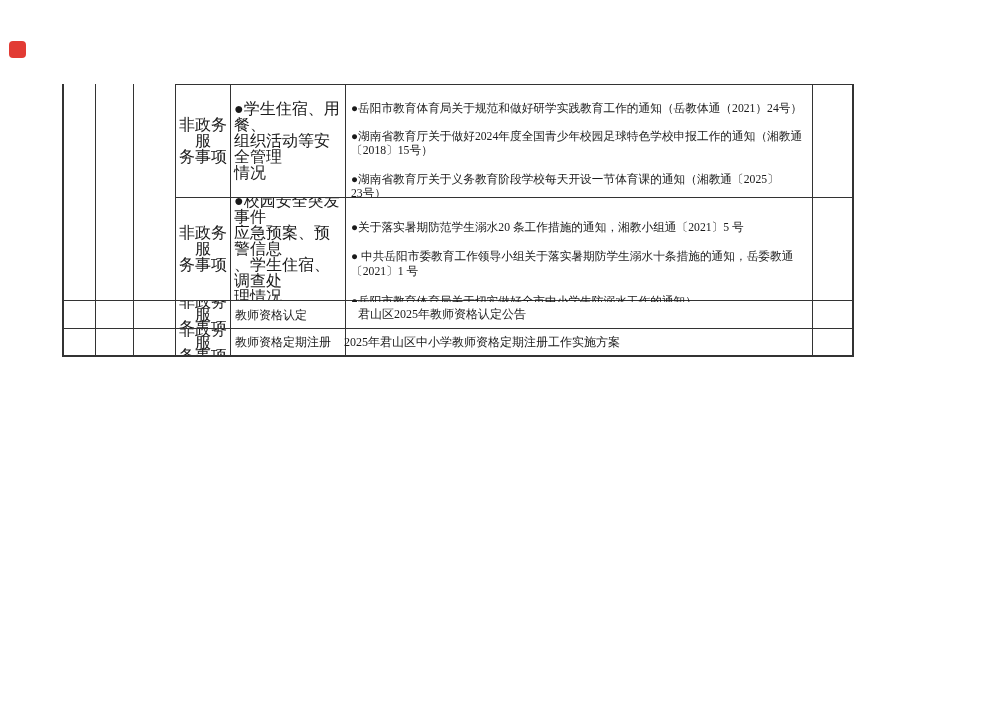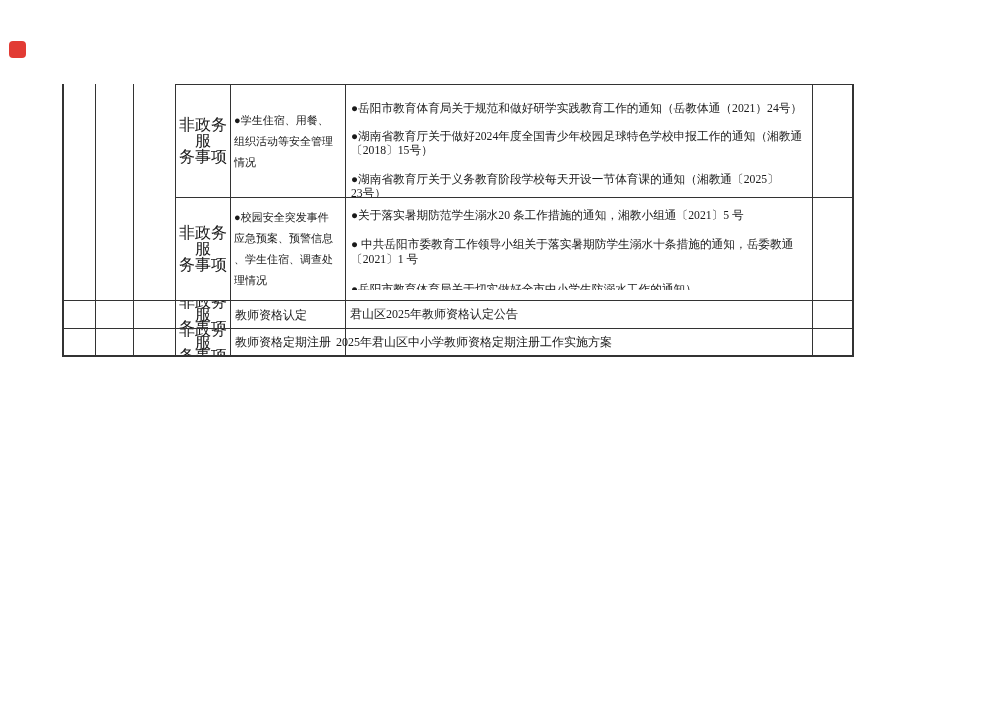--- a/index.html
+++ b/index.html
@@ -25,26 +25,26 @@
   .c-center{
     display:flex;align-items:center;justify-content:center;
     text-align:center;
   }
   .c-midleft{
     display:flex;align-items:center;justify-content:flex-start;
     text-align:left;
   }
   .svc{font-size:16px;line-height:16px;}
   .svc.small{line-height:13px;}
-  .item{font-size:11px;line-height:21px;padding-left:3px;}
+  .item{font-size:16px;line-height:16px;padding-left:3px;}
   .item.single{font-size:12px;line-height:14px;padding-left:4px;}
   .notices{font-size:11.7px;line-height:14.1px;padding:3px 2px 0 5px;text-align:left;}
   .notices.r2{line-height:14.8px;padding-top:6px;}
   .notice-line{white-space:pre-line;font-family:Liberation Serif, serif;}
-  .content-cell{font-size:12px;padding-left:4px;}
+  .content-cell{font-size:12px;padding-left:4px;margin-left:8px;}
 </style>
 </head>
 <body>
 
 <div class="page">
 
   <div class="marker" id="marker" style="background: rgb(226, 59, 52);"></div>
 
   <div class="ln" style="left:62px;top:84px;width:2px;height:273px"></div>
   <div class="ln" style="left:95px;top:84px;width:1px;height:273px"></div>
@@ -75,21 +75,21 @@
     
     
   </div>
 
   <div class="cell c-center svc" style="left:176px;top:198px;width:54px;height:102px">非政务服
 务事项</div>
   <div class="cell c-midleft item" style="left:231px;top:198px;width:114px;height:102px">●校园安全突发事件
 应急预案、预警信息
 、学生住宿、调查处
 理情况</div>
-  <div class="cell notices r2" style="left:346px;top:188px;width:466px;height:102px">
+  <div class="cell notices r2" style="left:346px;top:200px;width:466px;height:102px">
     <div class="notice-line">●关于落实暑期防范学生溺水20 条工作措施的通知，湘教小组通〔2021〕5 号</div>
     <div class="notice-line">● 中共岳阳市委教育工作领导小组关于落实暑期防学生溺水十条措施的通知，岳委教通
 〔2021〕1 号</div>
     <div class="notice-line">●岳阳市教育体育局关于切实做好全市中小学生防溺水工作的通知）</div>
     
     
   </div>
 
   <div class="cell c-center svc small" style="left:176px;top:301px;width:54px;height:27px">非政务服
 务事项</div>

